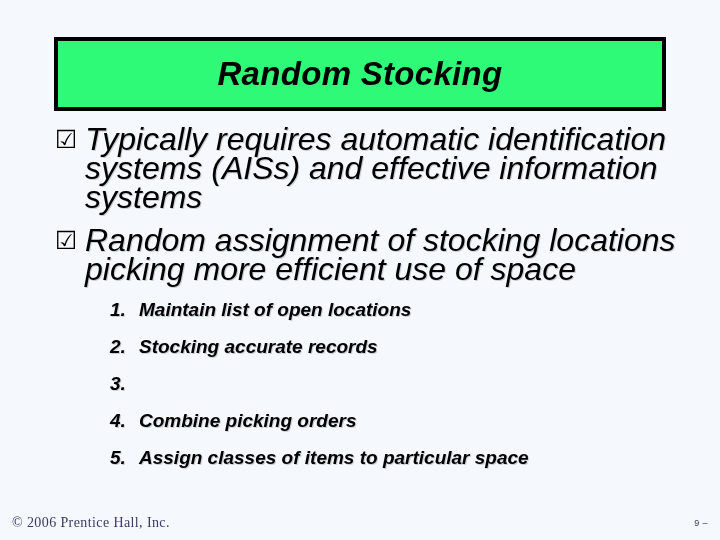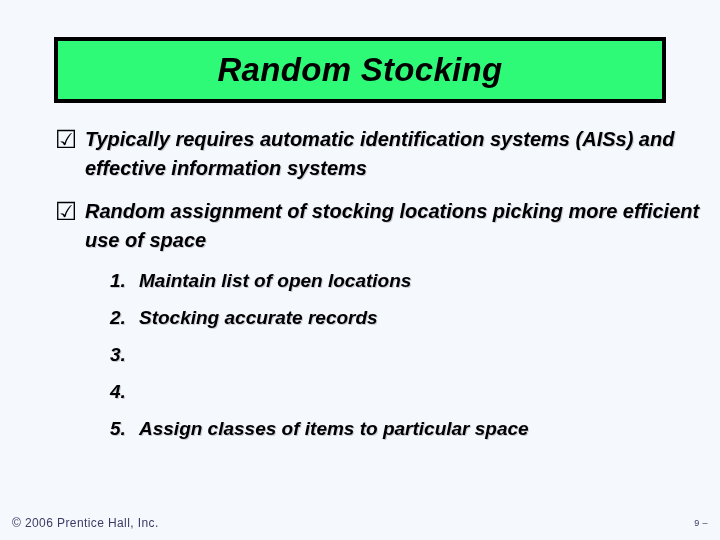--- a/index.html
+++ b/index.html
@@ -22,21 +22,21 @@
     background: #f5f8fd;
     box-sizing: border-box;
   }
 
   
   .title-box {
     position: absolute;
     left: 54px;
     top: 37px;
     width: 612px;
-    height: 66px;
+    height: 74px;
     background: #2efa78;
     border: 4px solid #000000;
     box-sizing: border-box;
     display: flex;
     align-items: center;
     justify-content: center;
   }
   .title-text {
     font-family: "Liberation Sans", sans-serif;
     font-weight: bold;
@@ -67,23 +67,23 @@
     width: 30px;
     font-size: 25px;
     line-height: 29px;
     color: #000000;
     font-family: "DejaVu Sans", sans-serif;
     text-align: left;
   }
   .bullet-text {
     flex: 1 1 auto;
     font-family: "Liberation Sans", sans-serif;
-    font-weight: bold;
+    font-weight: normal;
     font-style: italic;
-    font-size: 20px;
+    font-size: 32px;
     line-height: 29px;
     color: #000000;
     text-shadow: 1px 1px 0 #c9ccd6;
   }
 
   .num-list {
     margin: 14px 0 0 0;
     padding: 0;
     list-style: none;
   }
@@ -114,22 +114,22 @@
     line-height: 23px;
     color: #000000;
     text-shadow: 1px 1px 0 #c9ccd6;
   }
 
   
   .footer-left {
     position: absolute;
     left: 12px;
     bottom: 11px;
-    font-family: Liberation Sans, sans-serif;
-    font-size: 12px;
+    font-family: Liberation Serif, serif;
+    font-size: 14px;
     line-height: 12px;
     color: #3b3b63;
     letter-spacing: 0.4px;
   }
   .footer-right {
     position: absolute;
     right: 12px;
     bottom: 11px;
     font-family: "Liberation Sans", sans-serif;
     font-size: 9px;
@@ -166,20 +166,21 @@
       </li>
       <li class="num-row">
         <span class="num-marker">2.</span>
         <span class="num-text">Stocking accurate records</span>
       </li>
       <li class="num-row">
         <span class="num-marker">3.</span>
       </li>
       <li class="num-row">
         <span class="num-marker">4.</span>
+        <span class="num-text">Combine picking orders</span>
       </li>
       <li class="num-row">
         <span class="num-marker">5.</span>
         <span class="num-text">Assign classes of items to particular space</span>
       </li>
     </ol>
 
   </div>
 
   <div class="footer-left">© 2006 Prentice Hall, Inc.</div>

